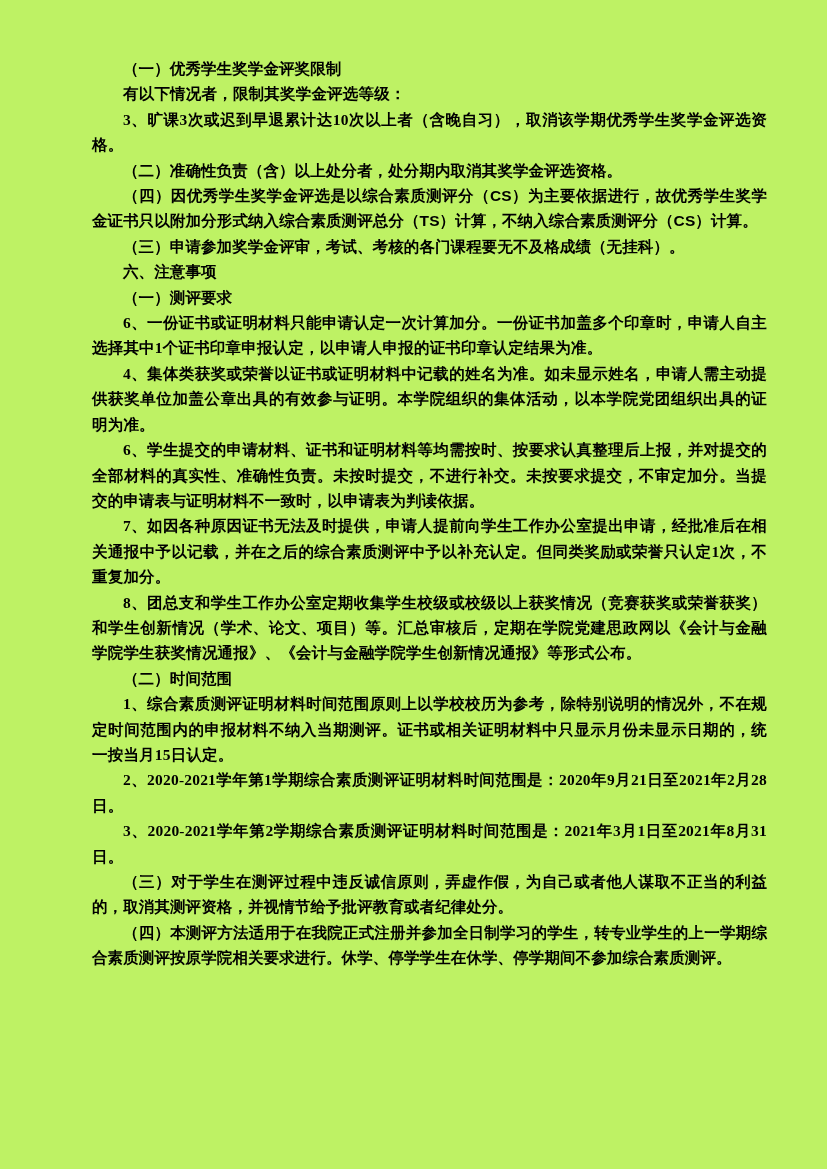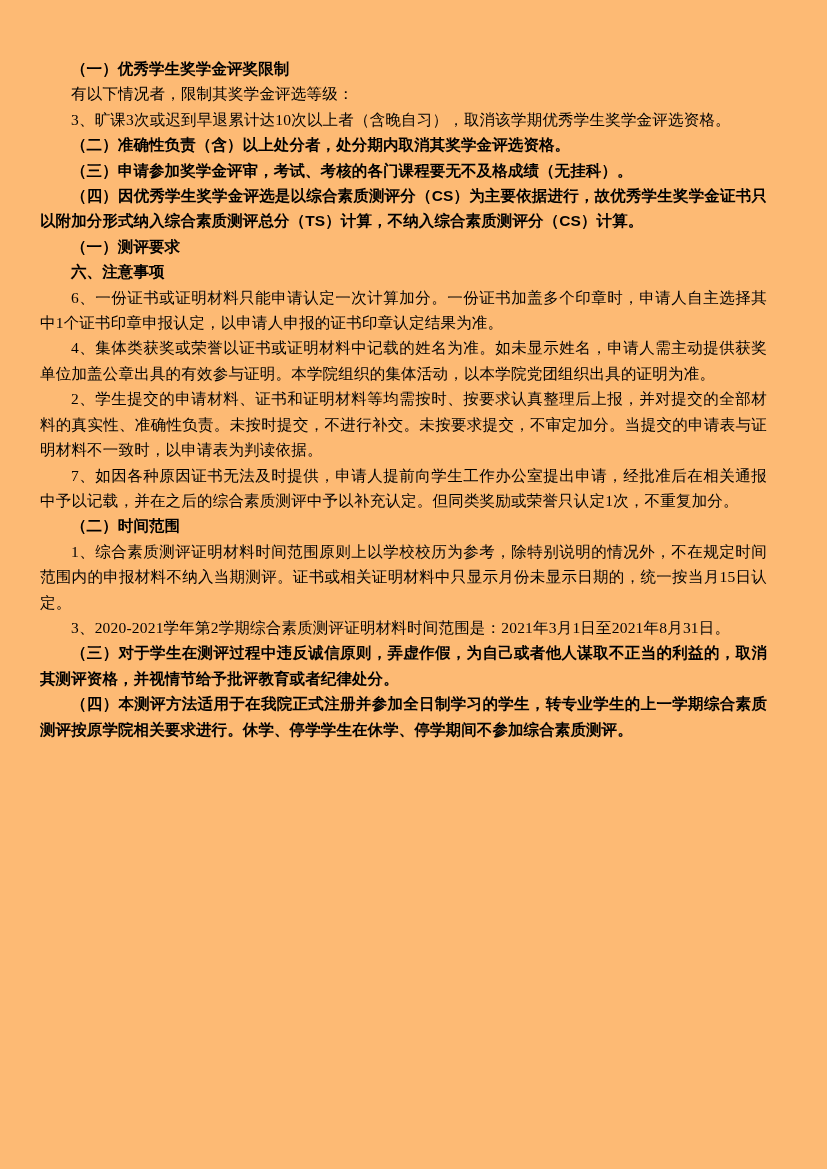--- a/index.html
+++ b/index.html
@@ -4,59 +4,62 @@
 <style>
   html, body {
     margin: 0;
     padding: 0;
     background: #ffffff;
   }
   .page {
     position: relative;
     width: 827px;
     height: 1169px;
-    background: #fdba74;
+    background: #bef264;
     box-sizing: border-box;
-    padding: 56px 60px 0 40px;
+    padding: 56px 60px 0 92px;
     overflow: hidden;
     font-family: "Liberation Serif", "DejaVu Serif", serif;
     color: #000000;
   }
   .para {
     margin: 0;
     padding: 0;
     font-size: 15.5px;
     line-height: 25.4px;
     text-indent: 2em;
     text-align: justify;
     letter-spacing: 0.2px;
     word-break: break-all;
+    font-weight: bold;
   }
   .para.bold {
     font-weight: 700;
     font-family: "Liberation Sans", "DejaVu Sans", sans-serif;
     letter-spacing: 0.1px;
   }
 </style>
 </head>
 <body>
 
 <div class="page">
   <div id="doc-body">
       <p class="para bold">（一）优秀学生奖学金评奖限制</p>
       <p class="para">有以下情况者，限制其奖学金评选等级：</p>
       <p class="para">3、旷课3次或迟到早退累计达10次以上者（含晚自习），取消该学期优秀学生奖学金评选资格。</p>
       <p class="para bold">（二）准确性负责（含）以上处分者，处分期内取消其奖学金评选资格。</p>
+      <p class="para bold">（四）因优秀学生奖学金评选是以综合素质测评分（CS）为主要依据进行，故优秀学生奖学金证书只以附加分形式纳入综合素质测评总分（TS）计算，不纳入综合素质测评分（CS）计算。</p>
       <p class="para bold">（三）申请参加奖学金评审，考试、考核的各门课程要无不及格成绩（无挂科）。</p>
-      <p class="para bold">（四）因优秀学生奖学金评选是以综合素质测评分（CS）为主要依据进行，故优秀学生奖学金证书只以附加分形式纳入综合素质测评总分（TS）计算，不纳入综合素质测评分（CS）计算。</p>
+      <p class="para bold">六、注意事项</p>
       <p class="para bold">（一）测评要求</p>
-      <p class="para bold">六、注意事项</p>
       <p class="para">6、一份证书或证明材料只能申请认定一次计算加分。一份证书加盖多个印章时，申请人自主选择其中1个证书印章申报认定，以申请人申报的证书印章认定结果为准。</p>
       <p class="para">4、集体类获奖或荣誉以证书或证明材料中记载的姓名为准。如未显示姓名，申请人需主动提供获奖单位加盖公章出具的有效参与证明。本学院组织的集体活动，以本学院党团组织出具的证明为准。</p>
-      <p class="para">2、学生提交的申请材料、证书和证明材料等均需按时、按要求认真整理后上报，并对提交的全部材料的真实性、准确性负责。未按时提交，不进行补交。未按要求提交，不审定加分。当提交的申请表与证明材料不一致时，以申请表为判读依据。</p>
+      <p class="para">6、学生提交的申请材料、证书和证明材料等均需按时、按要求认真整理后上报，并对提交的全部材料的真实性、准确性负责。未按时提交，不进行补交。未按要求提交，不审定加分。当提交的申请表与证明材料不一致时，以申请表为判读依据。</p>
       <p class="para">7、如因各种原因证书无法及时提供，申请人提前向学生工作办公室提出申请，经批准后在相关通报中予以记载，并在之后的综合素质测评中予以补充认定。但同类奖励或荣誉只认定1次，不重复加分。</p>
+      <p class="para">8、团总支和学生工作办公室定期收集学生校级或校级以上获奖情况（竞赛获奖或荣誉获奖）和学生创新情况（学术、论文、项目）等。汇总审核后，定期在学院党建思政网以《会计与金融学院学生获奖情况通报》、《会计与金融学院学生创新情况通报》等形式公布。</p>
       <p class="para bold">（二）时间范围</p>
       <p class="para">1、综合素质测评证明材料时间范围原则上以学校校历为参考，除特别说明的情况外，不在规定时间范围内的申报材料不纳入当期测评。证书或相关证明材料中只显示月份未显示日期的，统一按当月15日认定。</p>
+      <p class="para">2、2020-2021学年第1学期综合素质测评证明材料时间范围是：2020年9月21日至2021年2月28日。</p>
       <p class="para">3、2020-2021学年第2学期综合素质测评证明材料时间范围是：2021年3月1日至2021年8月31日。</p>
       <p class="para bold">（三）对于学生在测评过程中违反诚信原则，弄虚作假，为自己或者他人谋取不正当的利益的，取消其测评资格，并视情节给予批评教育或者纪律处分。</p>
       <p class="para bold">（四）本测评方法适用于在我院正式注册并参加全日制学习的学生，转专业学生的上一学期综合素质测评按原学院相关要求进行。休学、停学学生在休学、停学期间不参加综合素质测评。</p>
     </div>
 </div>
 
 </body></html>

